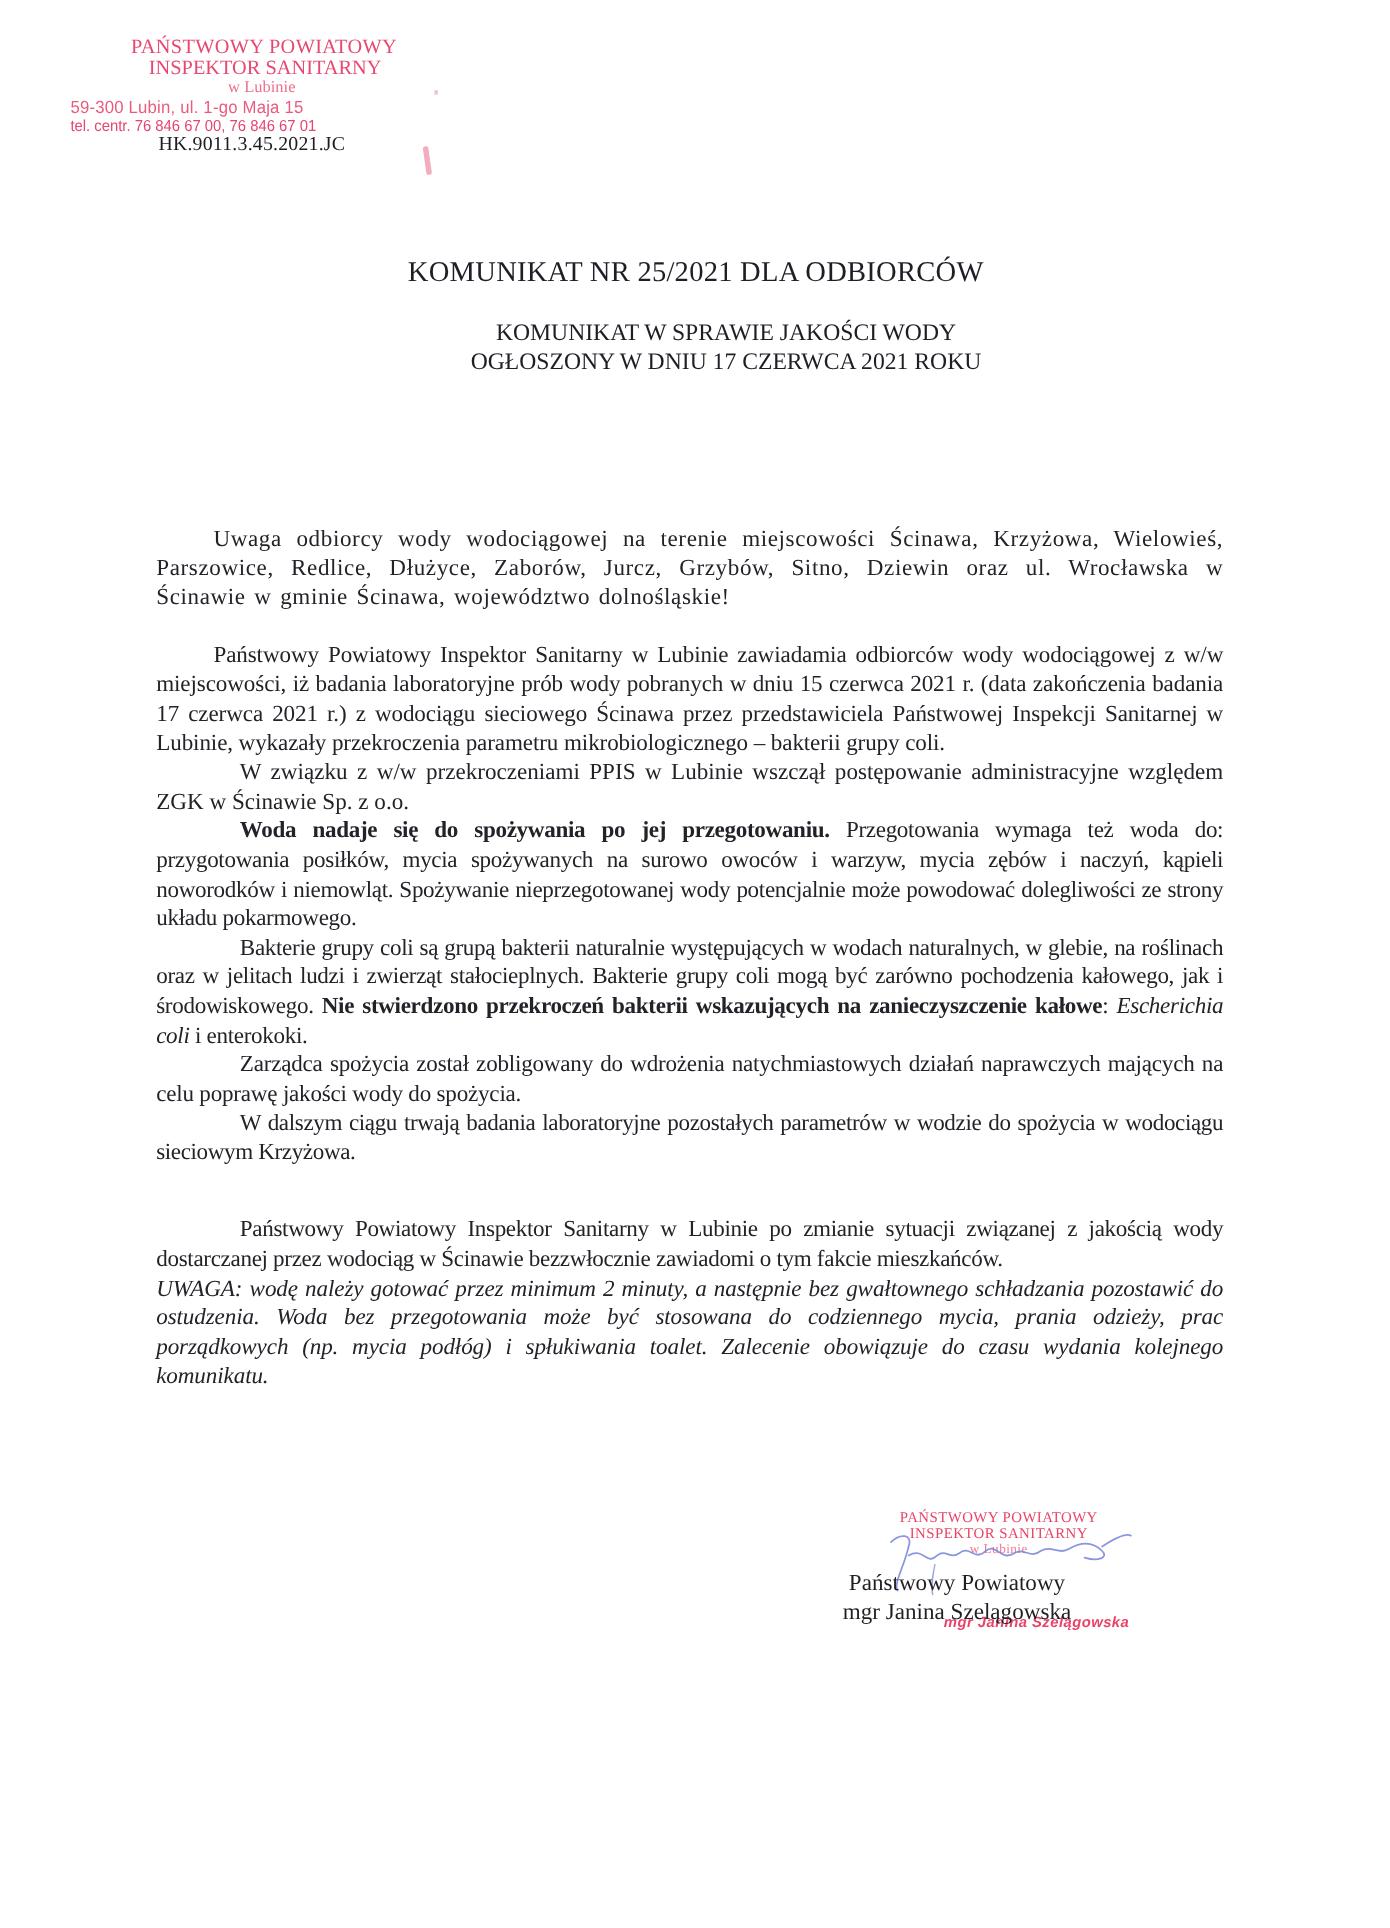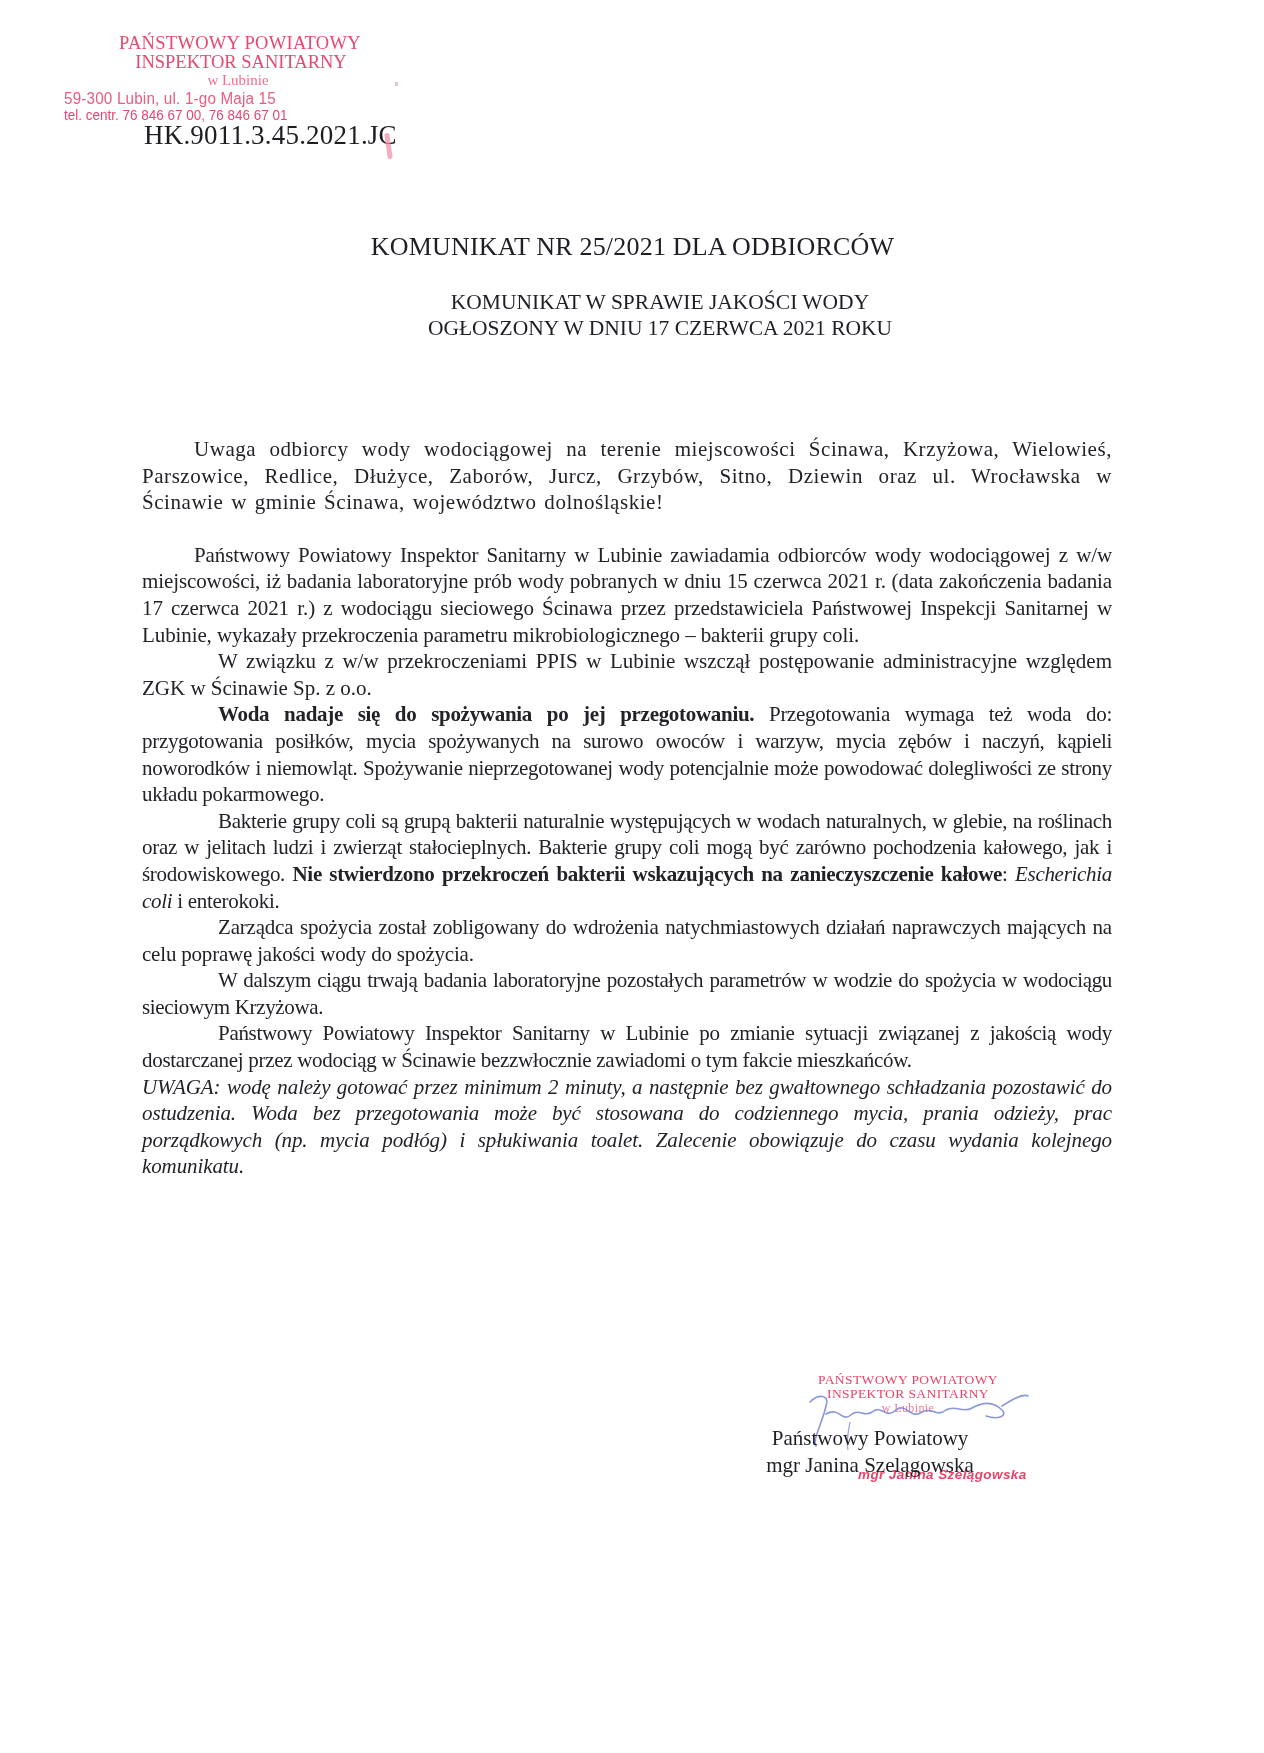--- a/index.html
+++ b/index.html
@@ -12,21 +12,21 @@
       position: absolute; left: 98px; top: 34px; width: 280px;
       color: #e8476f; text-align: center; font-family: "Liberation Serif", serif;
       line-height: 1;
     }
     .stamp .l1 { font-size: 18.5px; letter-spacing: 0.3px; display:block; margin-left:4px; }
     .stamp .l2 { font-size: 18.5px; display:block; margin-top:0px; margin-left:6px; }
     .stamp .l3 { font-size: 15px; display:block; margin-top:2px; color:#ef6f8c; }
     .stamp .l4 { font-family: "Liberation Sans", sans-serif; font-size: 16px; display:block; margin-top:3px; text-align:left; margin-left:-34px; letter-spacing: 0.2px; color:#ea5b7e; transform: scaleX(0.95); transform-origin:left; }
     .stamp .l5 { font-family: "Liberation Sans", sans-serif; font-size: 14.5px; display:block; margin-top:1px; text-align:left; margin-left:-34px; color:#e5466f; transform: scaleX(0.93); transform-origin:left; }
     .refno {
-      position: absolute; left: 144px; top: 120px; font-size: 27px; color: #1d1d22;
+      position: absolute; left: 144px; top: 120px; font-size: 18px; color: #1d1d22;
       letter-spacing: 0.2px;
     }
     .pink-mark { position:absolute; left:386px; top:133px; width:5px; height:26px; background:#f08aa3; opacity:0.7; border-radius:2px; transform: rotate(-8deg); }
     .pink-dot { position:absolute; left:395px; top:82px; width:3px; height:4px; background:#f2a2b5; opacity:0.7; }
 
     .title {
       position: absolute; left: 0; width: 1221px; top: 232px;
       text-align: center; font-size: 26px; letter-spacing: 0.2px; color: #1e1e26;
       padding-left: 44px; box-sizing: border-box;
     }
@@ -77,29 +77,29 @@
 <div class="pink-mark"></div>
 <div class="pink-dot"></div>
 
 <div class="title">KOMUNIKAT NR 25/2021 DLA ODBIORCÓW</div>
 <div class="subtitle">
   <div>KOMUNIKAT W SPRAWIE JAKOŚCI WODY</div>
   <div>OGŁOSZONY W DNIU 17 CZERWCA 2021 ROKU</div>
 </div>
 
 <div class="body-text">
-  <p class="indent1" style="letter-spacing:0.55px; word-spacing:2px;">Uwaga odbiorcy wody wodociągowej na terenie miejscowości Ścinawa, Krzyżowa, Wielowieś, Parszowice, Redlice, Dłużyce, Zaborów, Jurcz, Grzybów, Sitno, Dziewin oraz ul. Wrocławska w Ścinawie w gminie Ścinawa, województwo dolnośląskie!</p>
+  <p class="indent1" style="letter-spacing:0.55px; word-spacing:2px;margin-top:40px;">Uwaga odbiorcy wody wodociągowej na terenie miejscowości Ścinawa, Krzyżowa, Wielowieś, Parszowice, Redlice, Dłużyce, Zaborów, Jurcz, Grzybów, Sitno, Dziewin oraz ul. Wrocławska w Ścinawie w gminie Ścinawa, województwo dolnośląskie!</p>
   <div class="gap"></div>
   <p class="indent1" style="letter-spacing:-0.1px;">Państwowy Powiatowy Inspektor Sanitarny w Lubinie zawiadamia odbiorców wody wodociągowej z w/w miejscowości, iż badania laboratoryjne prób wody pobranych w dniu 15 czerwca 2021 r. (data zakończenia badania 17 czerwca 2021 r.) z wodociągu sieciowego Ścinawa przez przedstawiciela Państwowej Inspekcji Sanitarnej w Lubinie, wykazały przekroczenia parametru mikrobiologicznego – bakterii grupy coli.</p>
   <p class="indent2">W związku z w/w przekroczeniami PPIS w Lubinie wszczął postępowanie administracyjne względem ZGK w Ścinawie Sp. z o.o.</p>
   <p class="indent2" style="letter-spacing:-0.3px;"><b>Woda nadaje się do spożywania po jej przegotowaniu.</b><span> Przegotowania wymaga też woda do: przygotowania posiłków, mycia spożywanych na surowo owoców i warzyw, mycia zębów i naczyń, kąpieli noworodków i niemowląt. Spożywanie nieprzegotowanej wody potencjalnie może powodować dolegliwości ze strony układu pokarmowego.</span></p>
   <p class="indent2" style="letter-spacing:-0.3px;"><span>Bakterie grupy coli są grupą bakterii naturalnie występujących w wodach naturalnych, w glebie, na roślinach oraz w jelitach ludzi i zwierząt stałocieplnych. Bakterie grupy coli mogą być zarówno pochodzenia kałowego, jak i środowiskowego. </span><b>Nie stwierdzono przekroczeń bakterii wskazujących na zanieczyszczenie kałowe</b><span>: </span><i>Escherichia coli</i><span> i enterokoki.</span></p>
   <p class="indent2" style="letter-spacing:-0.2px;">Zarządca spożycia został zobligowany do wdrożenia natychmiastowych działań naprawczych mających na celu poprawę jakości wody do spożycia.</p>
   <p class="indent2" style="letter-spacing:-0.35px;">W dalszym ciągu trwają badania laboratoryjne pozostałych parametrów w wodzie do spożycia w wodociągu sieciowym Krzyżowa.</p>
-  <p class="indent2" style="letter-spacing:-0.3px;">Państwowy Powiatowy Inspektor Sanitarny w Lubinie po zmianie sytuacji związanej z jakością wody dostarczanej przez wodociąg w Ścinawie bezzwłocznie zawiadomi o tym fakcie mieszkańców.</p>
+  <p class="indent2" style="letter-spacing:-0.3px;margin-top:44px;">Państwowy Powiatowy Inspektor Sanitarny w Lubinie po zmianie sytuacji związanej z jakością wody dostarczanej przez wodociąg w Ścinawie bezzwłocznie zawiadomi o tym fakcie mieszkańców.</p>
   <p style="letter-spacing:-0.1px;font-style:italic;">UWAGA: wodę należy gotować przez minimum 2 minuty, a następnie bez gwałtownego schładzania pozostawić do ostudzenia. Woda bez przegotowania może być stosowana do codziennego mycia, prania odzieży, prac porządkowych (np. mycia podłóg) i spłukiwania toalet. Zalecenie obowiązuje do czasu wydania kolejnego komunikatu.</p>
 </div>
 
 <div class="sig-stamp">
   <span>PAŃSTWOWY POWIATOWY</span>
   <span>INSPEKTOR SANITARNY</span>
   <span class="small">w Lubinie</span>
 </div>
 <div class="sig-stamp" style="top:1420px;">
   <span class="name">mgr Janina Szelągowska</span>

